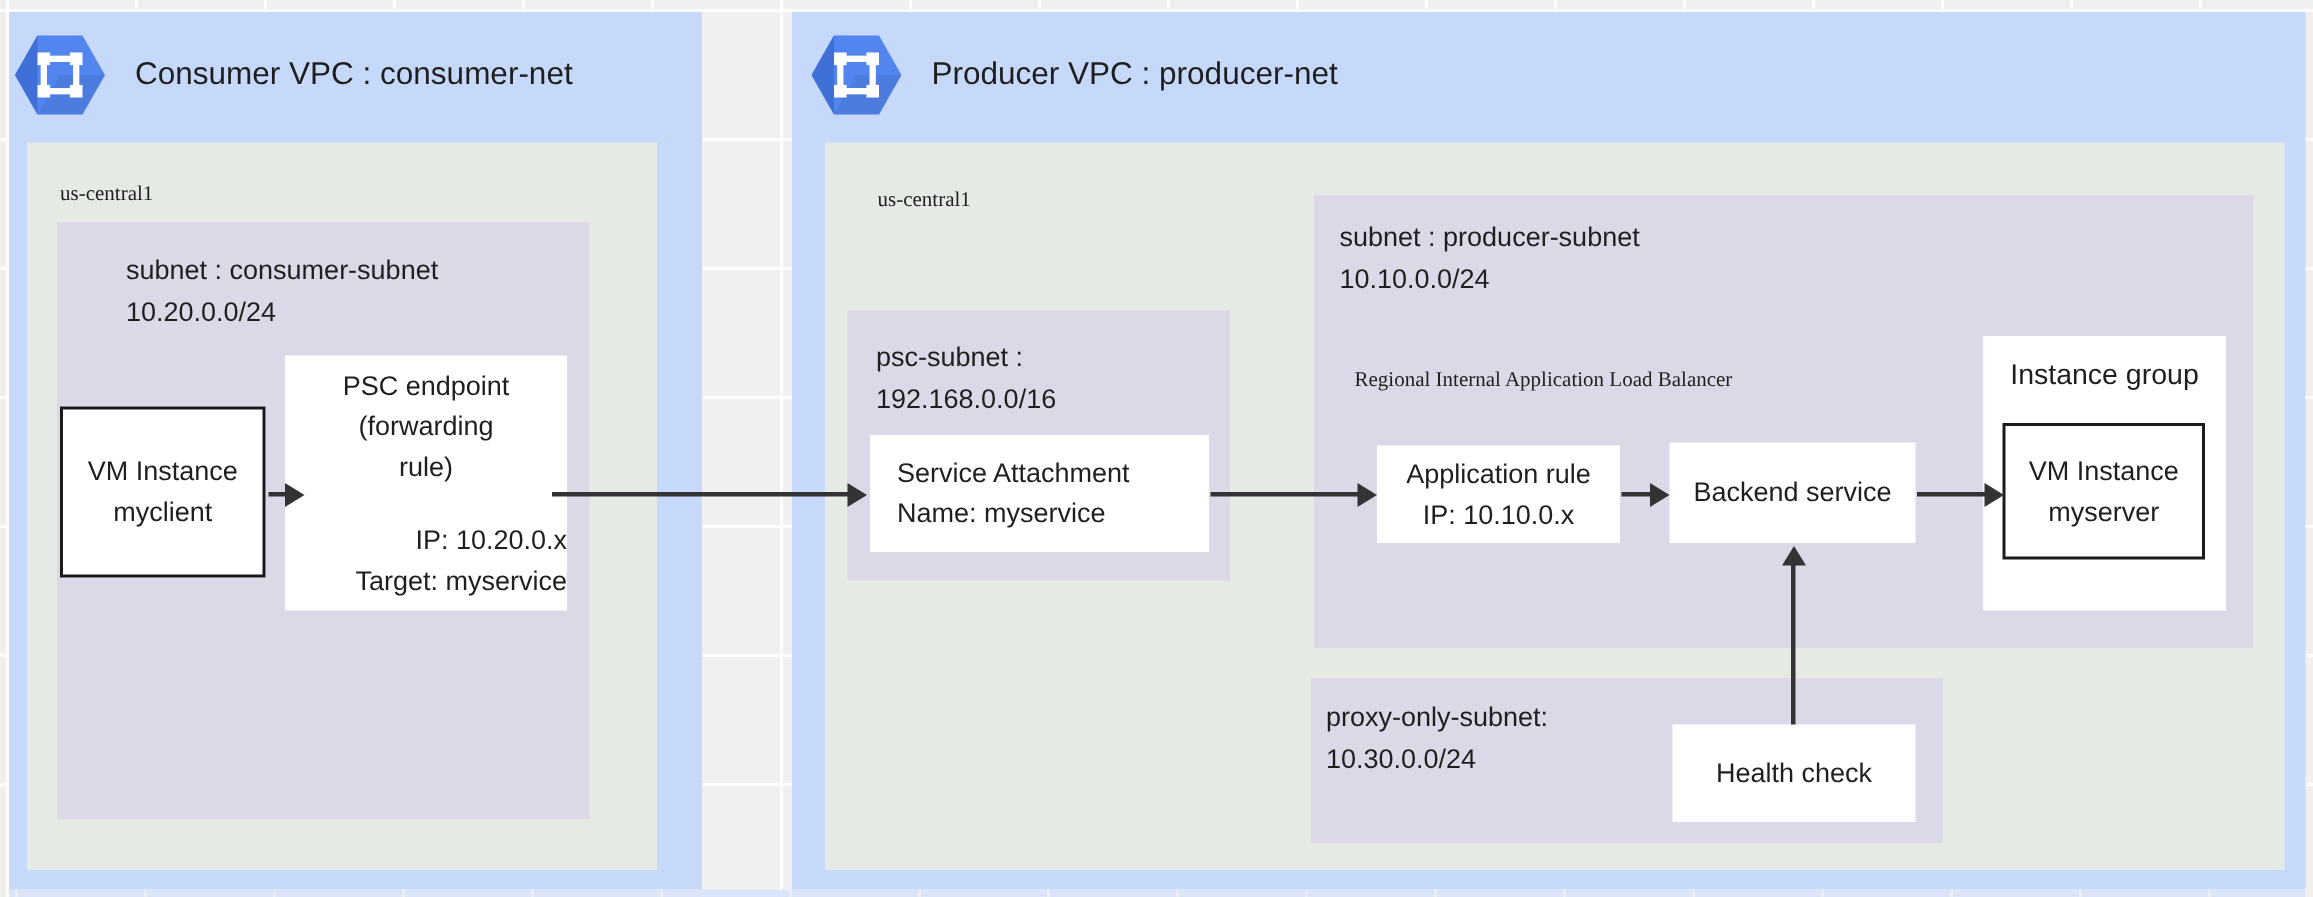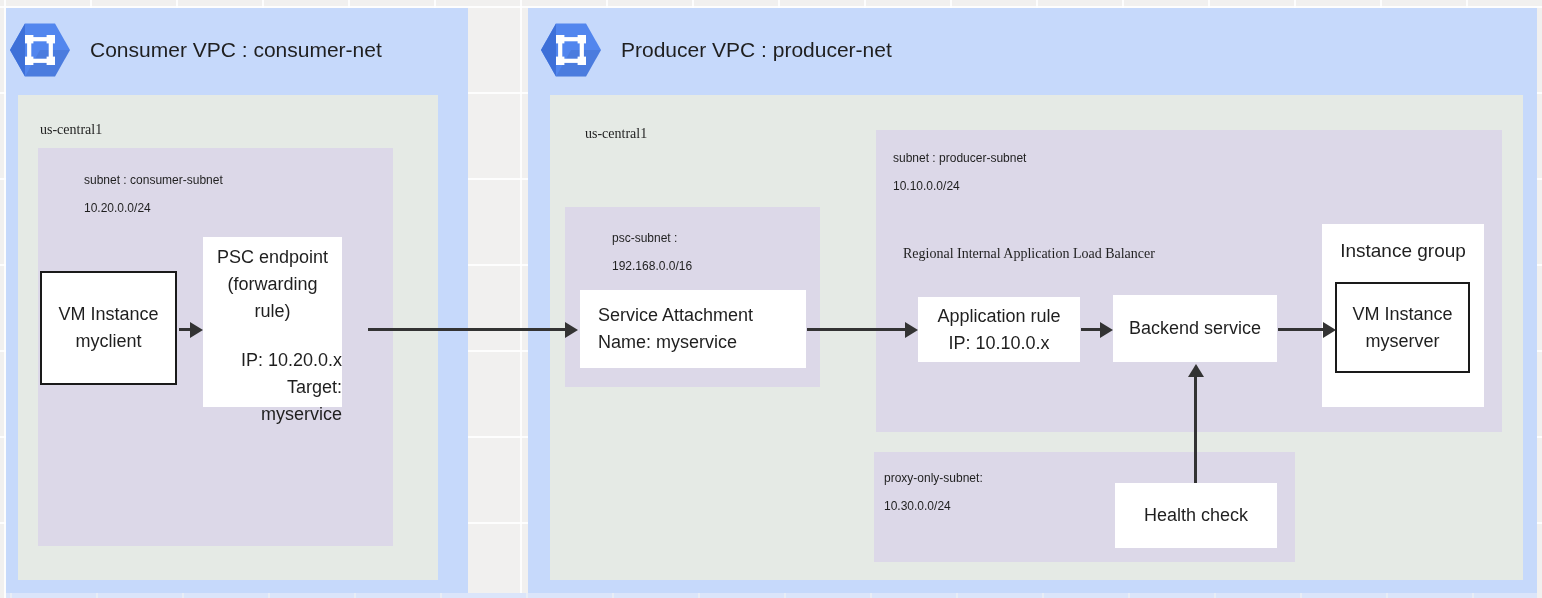--- a/index.html
+++ b/index.html
@@ -19,21 +19,21 @@
   }
   .vpc{position:absolute;background:#c6d9fb;}
   .region{position:absolute;background:#e5eae5;}
   .subnet{position:absolute;background:#dcd8e8;}
   .node{
     position:absolute;background:#ffffff;
     display:flex;flex-direction:column;align-items:center;justify-content:center;
     text-align:center;font-size:18px;line-height:27px;
   }
   .node.bordered{border:2px solid #1a1a1a;}
-  .label{position:absolute;font-size:12px;line-height:28px;white-space:nowrap;}
+  .label{position:absolute;font-size:18px;line-height:28px;white-space:nowrap;}
   .label.big{font-size:14px;font-family:Liberation Serif, serif;}
   .vpc-header{position:absolute;display:flex;align-items:center;gap:20px;}
   .vpc-title{font-size:21px;white-space:nowrap;}
   .vpc-icon{width:60px;height:58px;flex:0 0 auto;}
   
   .psc-node{
     position:absolute;background:#fff;font-size:18px;line-height:27px;
     padding-top:7px;box-sizing:border-box;
   }
   .psc-node .centered{text-align:center;}
@@ -105,37 +105,37 @@
   <div class="label" style="left:60px;top:166px;margin-left:24px;">
     <div>subnet : consumer-subnet</div>
     <div>10.20.0.0/24</div>
   </div>
 
   <div class="node bordered" style="left:40px;top:271px;width:133px;height:110px;">
     <div>VM Instance</div>
     <div>myclient</div>
   </div>
 
-  <div class="psc-node" style="left:203px;top:237px;width:139px;height:170px;">
+  <div class="psc-node" style="left:190px;top:237px;width:188px;height:170px;">
     <div class="centered">
       <div>PSC endpoint</div>
       <div>(forwarding</div>
       <div>rule)</div>
     </div>
     <div class="leftblock">
       <div>IP: 10.20.0.x</div>
       <div>Target: myservice</div>
     </div>
   </div>
 
   <div class="region" style="left:550px;top:95px;width:973px;height:485px;"></div>
   <div class="label big" style="left:585px;top:120px;">us-central1</div>
 
   <div class="subnet" style="left:565px;top:207px;width:255px;height:180px;"></div>
-  <div class="label" style="left:612px;top:224px;">
+  <div class="label" style="left:584px;top:224px;">
     <div>psc-subnet :</div>
     <div>192.168.0.0/16</div>
   </div>
 
   <div class="node left-align" style="left:580px;top:290px;width:226px;height:78px;">
     <div>Service Attachment</div>
     <div>Name: myservice</div>
   </div>
 
   <div class="subnet" style="left:876px;top:130px;width:626px;height:302px;"></div>

